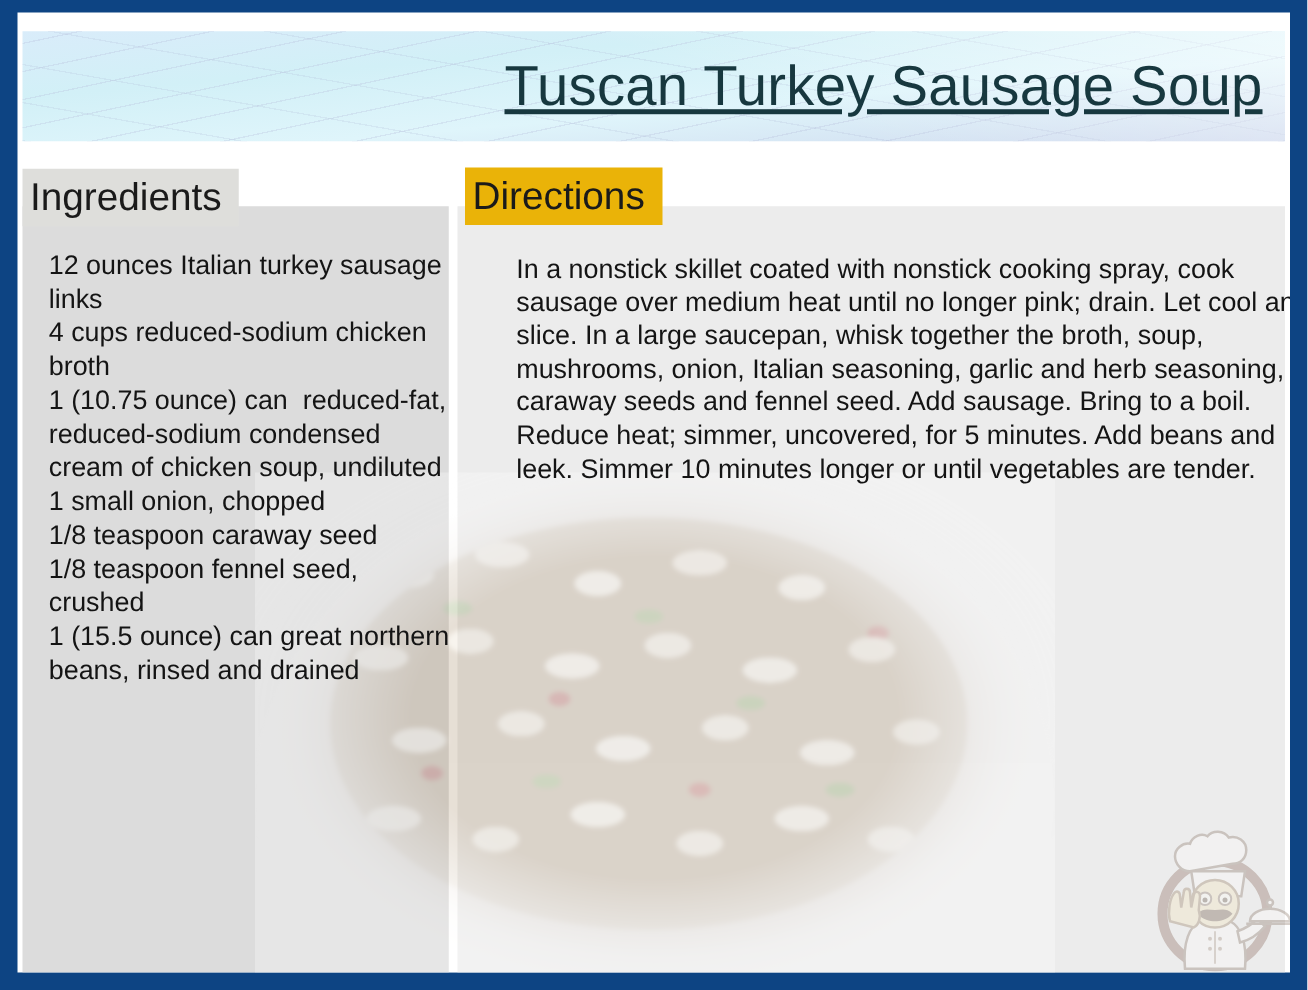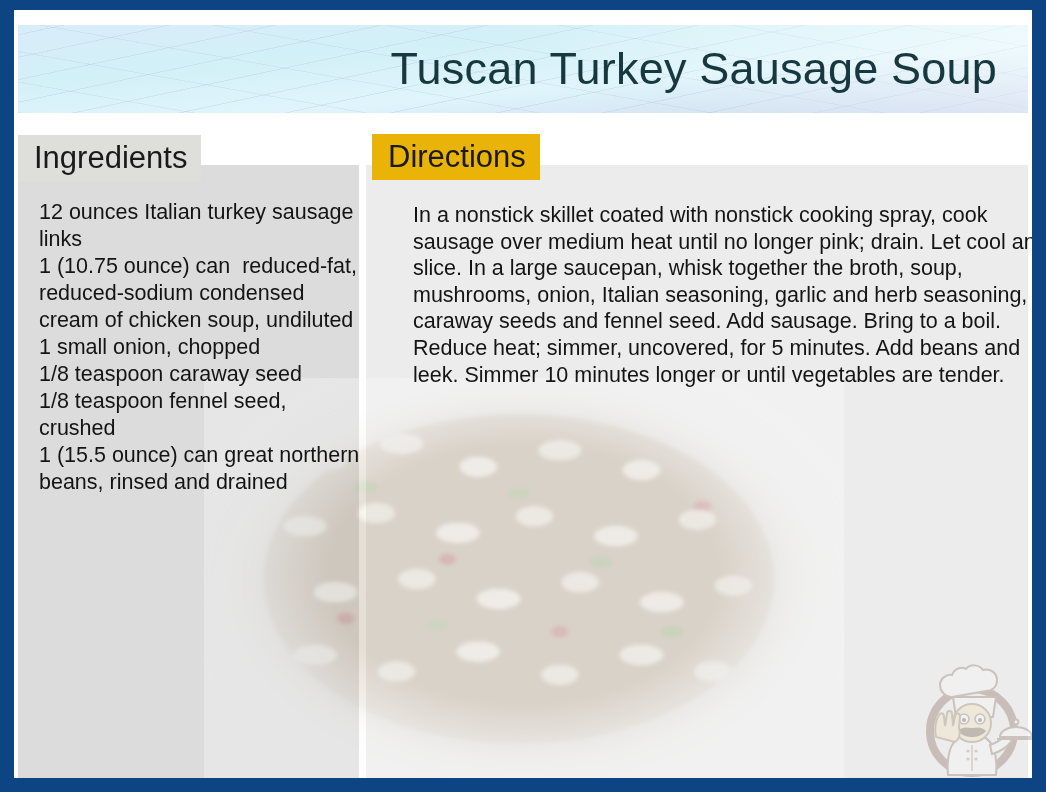--- a/index.html
+++ b/index.html
@@ -47,28 +47,29 @@
       linear-gradient(175deg, #d9ecfa 0%, #d2f0f7 30%, #dff5fb 62%, #cfd9ee 100%);
   }
   #banner .sheen {
     position: absolute;
     inset: 0;
     background: linear-gradient(200deg, rgba(255,255,255,0.55) 0%, rgba(255,255,255,0) 45%);
     pointer-events: none;
   }
   #banner-title {
     position: absolute;
-    right: 31px;
+    right: 18px;
     top: 50%;
     transform: translateY(-50%);
     font-size: 45px;
     line-height: 1.05;
     color: #17383f;
     white-space: nowrap;
     letter-spacing: 0.2px;
+    text-decoration: underline;
   }
 
   
   #ing-panel {
     position: absolute;
     left: 4px;
     top: 155px;
     width: 341px;
     height: 613px;
     background: #dcdcdc;
@@ -82,21 +83,21 @@
     background: #ececec;
   }
 
   
   .tab {
     position: absolute;
     background: #e7e7e7;
     color: #1a1a1a;
     font-size: 31px;
     line-height: 46px;
-    padding: 0 14px 0 16px;
+    padding: 0 14px 0 6px;
     white-space: nowrap;
   }
   #ing-tab {
     left: 4px;
     top: 125px;
     height: 46px;
     background: #dededb;
   }
   #dir-tab {
     left: 358px;
@@ -232,20 +233,21 @@
       <div id="bowl"></div>
       <div id="beans"></div>
       <div class="fade"></div>
     </div>
 
     <div id="ing-tab" class="tab">Ingredients</div>
     <div id="dir-tab" class="tab">Directions</div>
 
     <div id="ing-text">
       <div class="ing-line">12 ounces Italian turkey sausage links</div>
+      <div class="ing-line">4 cups reduced-sodium chicken broth</div>
       <div class="ing-line">1 (10.75 ounce) can  reduced-fat, reduced-sodium condensed cream of chicken soup, undiluted</div>
       <div class="ing-line">1 small onion, chopped</div>
       <div class="ing-line">1/8 teaspoon caraway seed</div>
       <div class="ing-line">1/8 teaspoon fennel seed, crushed</div>
       <div class="ing-line">1 (15.5 ounce) can great northern beans, rinsed and drained</div>
     </div>
 
     <div id="dir-text">In a nonstick skillet coated with nonstick cooking spray, cook sausage over medium heat until no longer pink; drain. Let cool and slice. In a large saucepan, whisk together the broth, soup, mushrooms, onion, Italian seasoning, garlic and herb seasoning, caraway seeds and fennel seed. Add sausage. Bring to a boil. Reduce heat; simmer, uncovered, for 5 minutes. Add beans and leek. Simmer 10 minutes longer or until vegetables are tender.</div>
 
     <div id="chef-logo">

